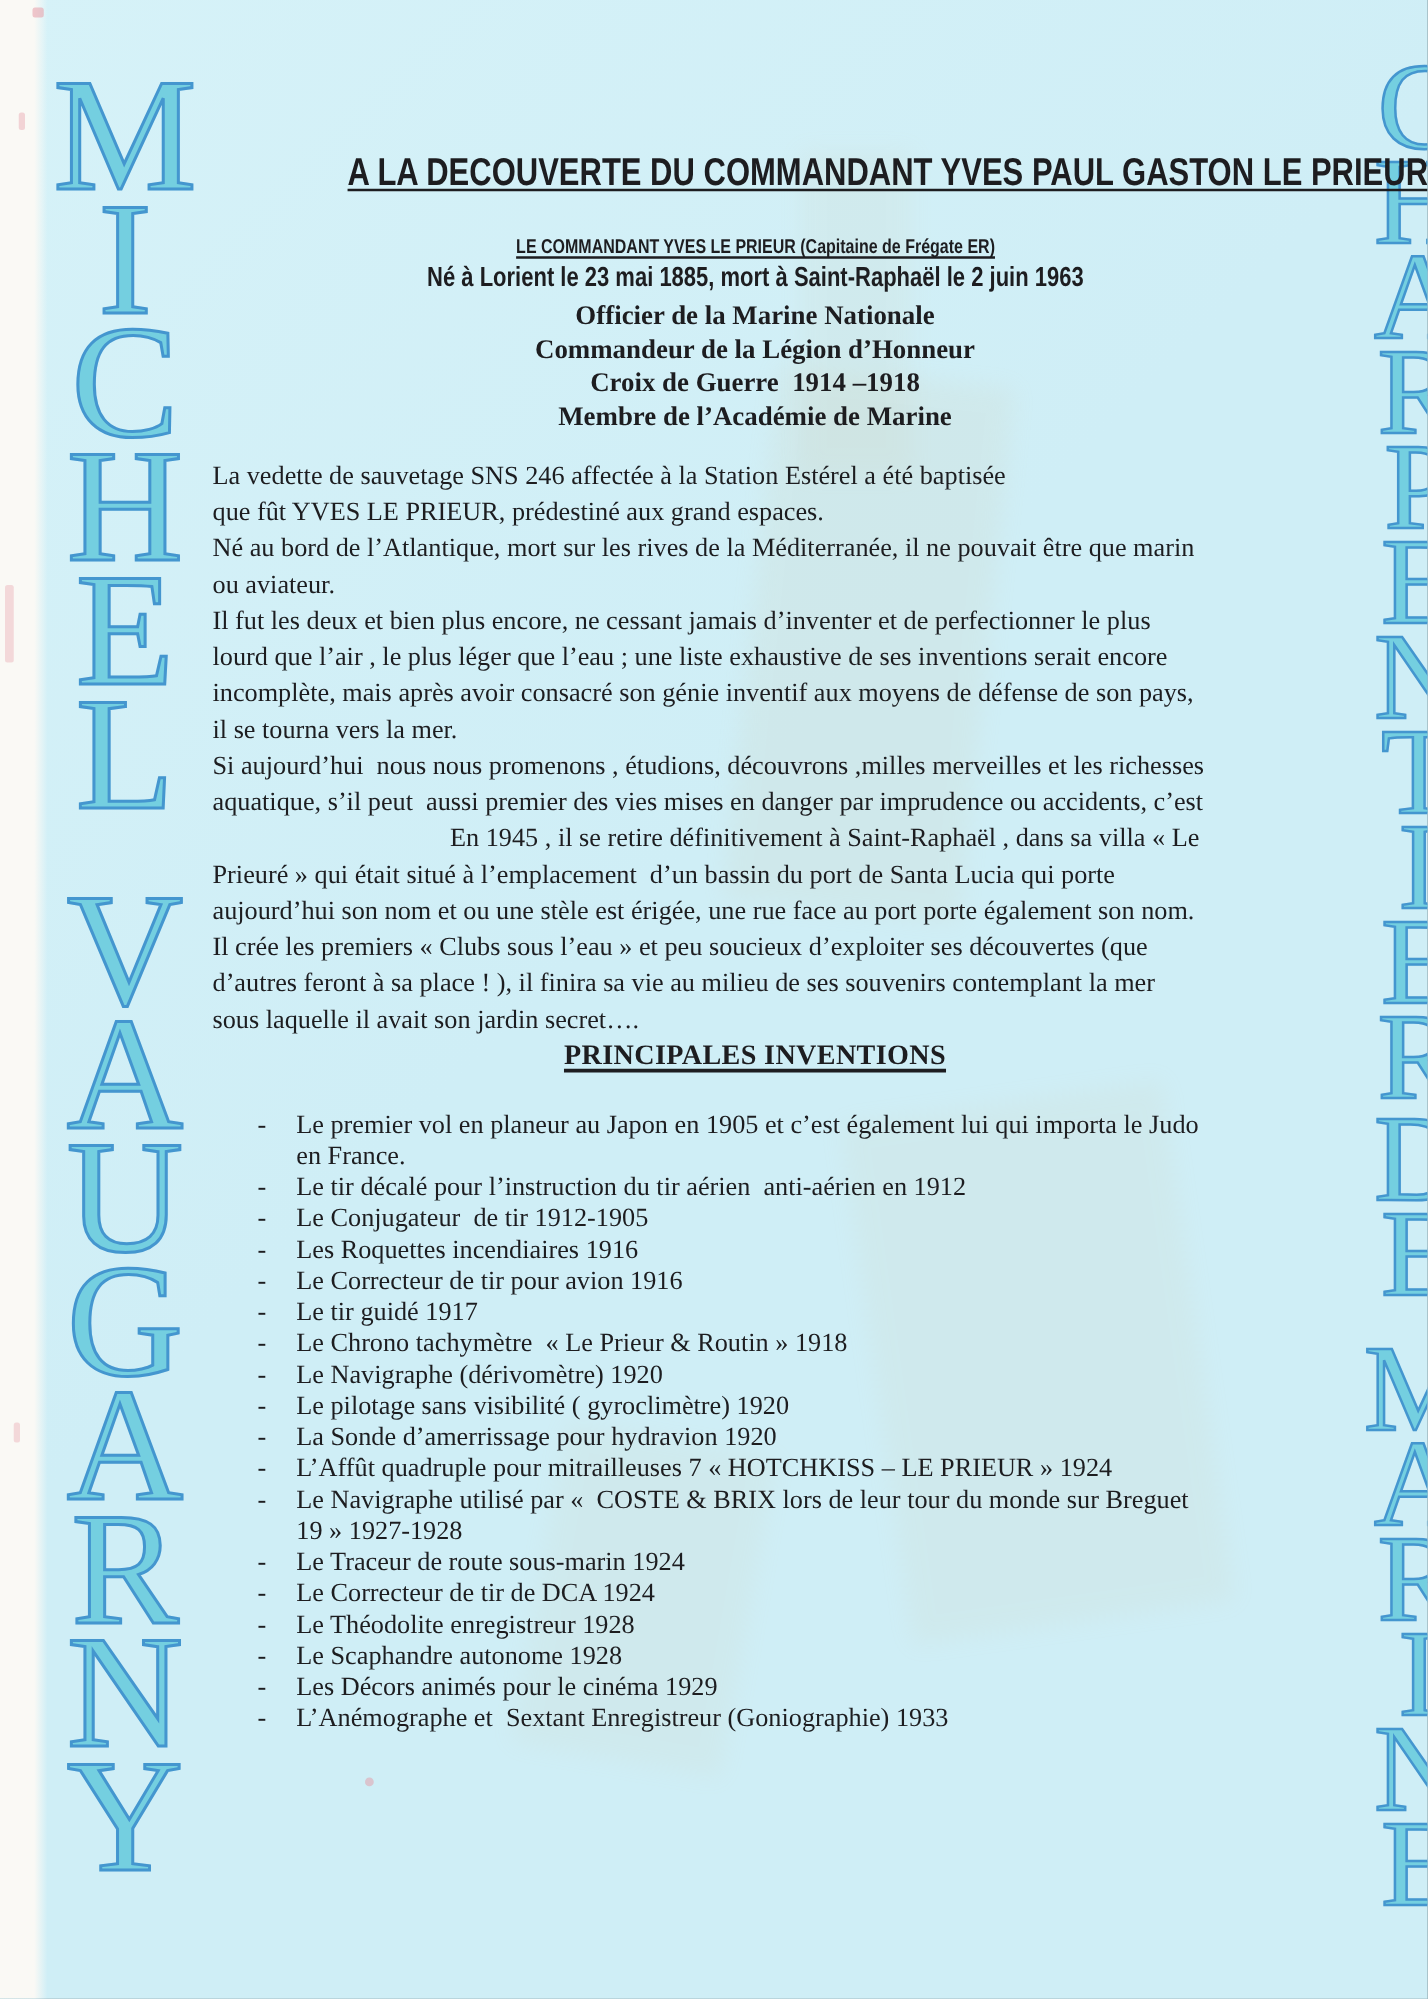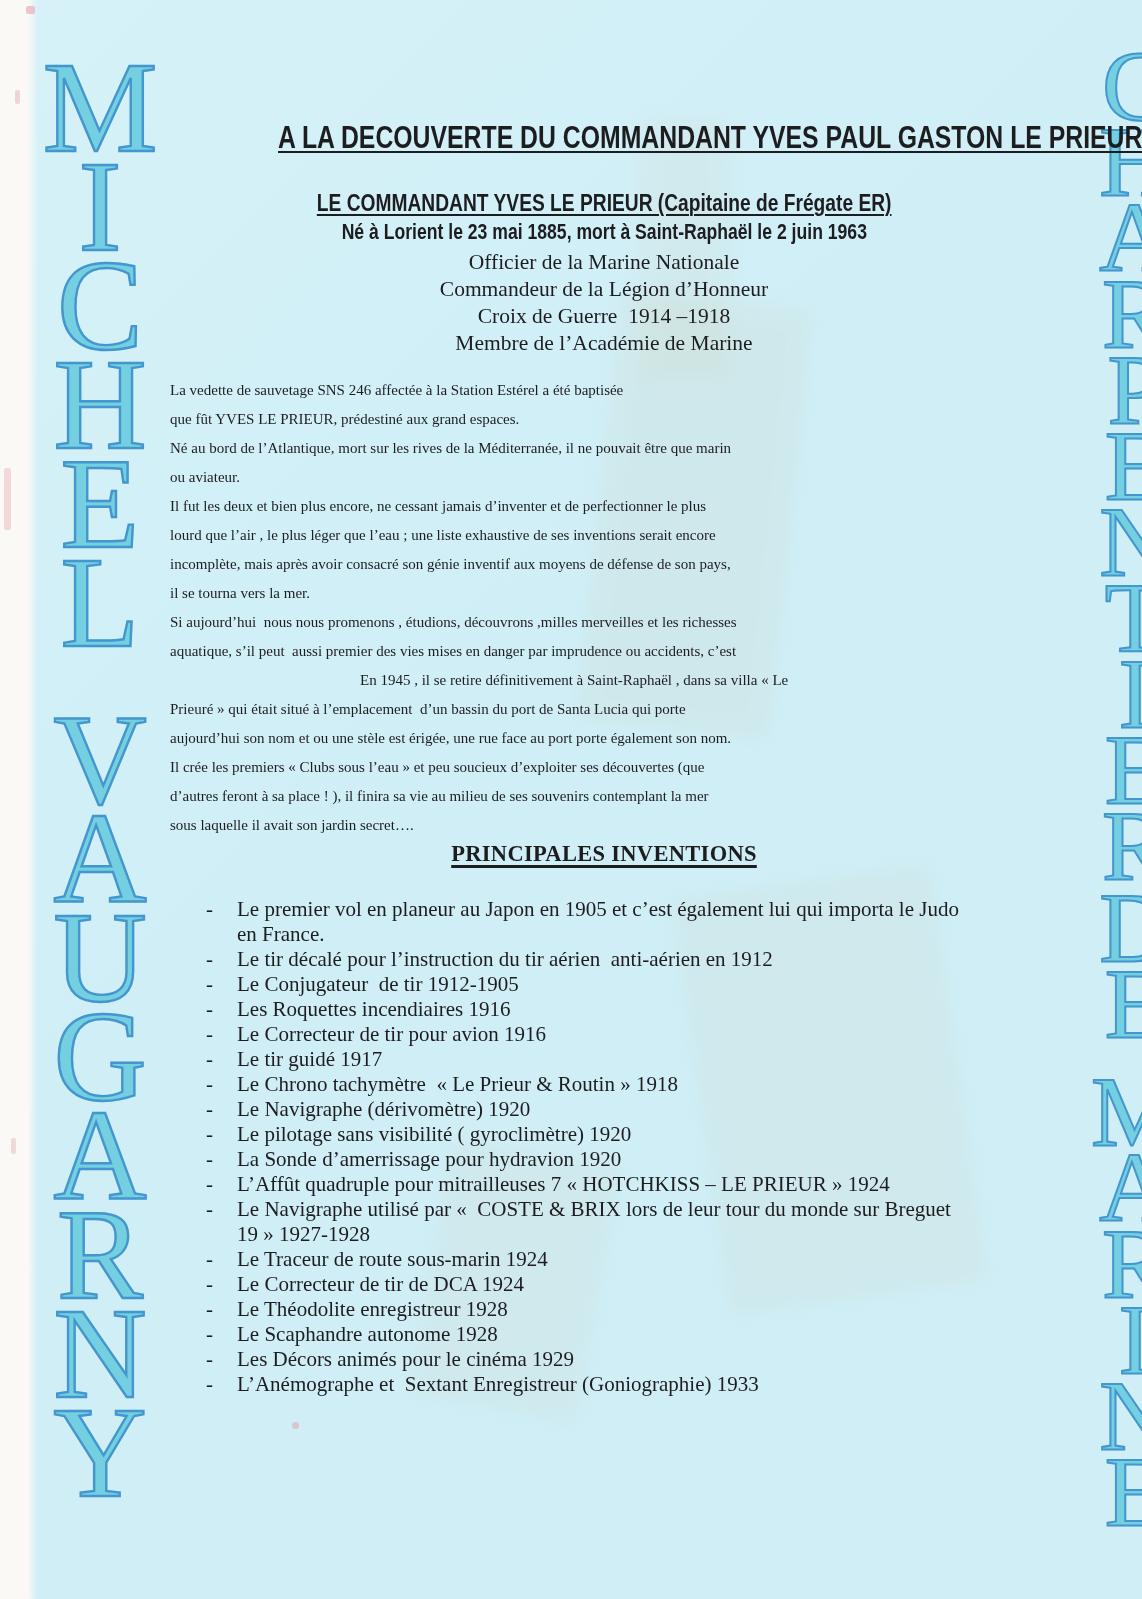--- a/index.html
+++ b/index.html
@@ -56,26 +56,26 @@
   .gap-left{height:58px;}
   .gap-r1{height:6px;}
   .gap-r2{height:32px;}
 
   
   .content{position:absolute;left:170px;top:120px;width:868px;}
   .sans-head{font-family:"Liberation Sans",sans-serif;font-weight:700;text-align:center;}
   .condense{display:inline-block;transform:scaleX(.8);transform-origin:center;white-space:pre;}
   .h1{font-size:31px;margin:0 0 33px 0;}
   .h1 .condense,.h2 .condense{text-decoration:underline;text-decoration-thickness:2px;text-underline-offset:3px;}
-  .h2{font-size:24px;margin:0;}
+  .h2{font-size:16px;margin:0;}
   .birth{font-size:22px;margin:2px 0 4px 0;}
-  .honors{text-align:center;font-weight:400;font-size:21.5px;line-height:27px;}
+  .honors{text-align:center;font-weight:700;font-size:21.5px;line-height:27px;}
   .honor-line{white-space:pre;}
 
-  .body-block{margin-top:19px;font-size:15px;line-height:29px;}
+  .body-block{margin-top:19px;font-size:21px;line-height:29px;}
   .line{white-space:pre;}
   .indent{padding-left:190px;}
 
   .inv-head{text-align:center;font-weight:700;font-size:22.5px;margin:1px 0 0 0;letter-spacing:.3px;}
   .inv-head .u{text-decoration:underline;text-decoration-thickness:2.5px;text-underline-offset:4px;white-space:pre;}
 
   .inv-list{list-style:none;margin:30px 0 0 0;padding:0;font-size:21px;line-height:25px;}
   .inv-item{display:flex;align-items:flex-start;}
   .dash{flex:0 0 67px;padding-left:36px;box-sizing:border-box;white-space:pre;}
   .item-lines{flex:1;}

